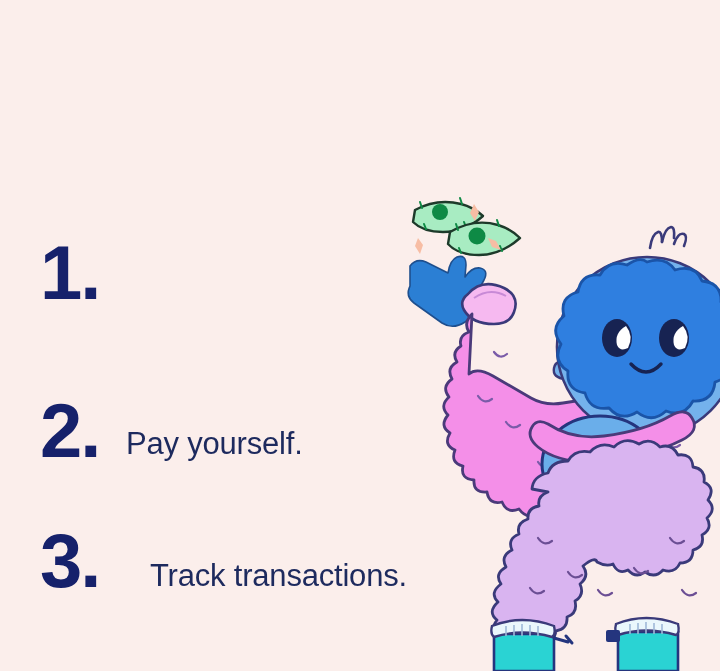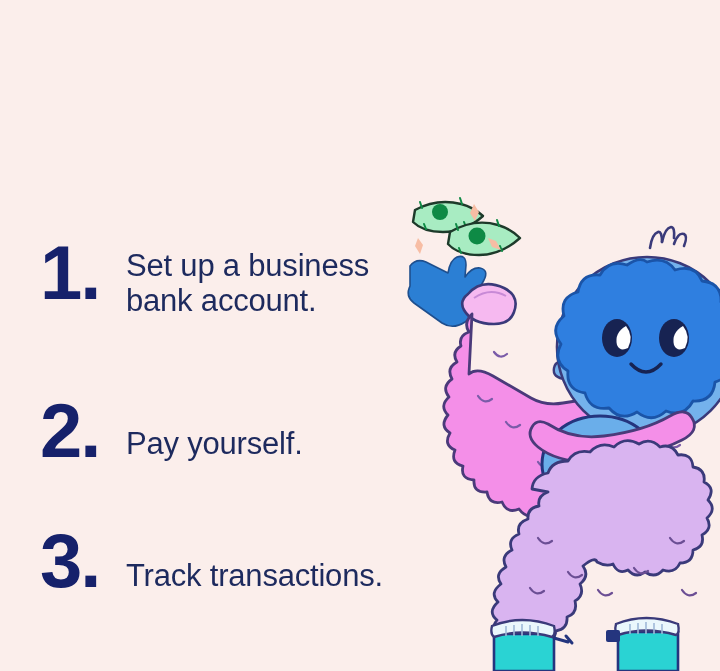--- a/index.html
+++ b/index.html
@@ -66,42 +66,40 @@
     font-size:31px;
     font-weight:400;
     line-height:1.14;
     letter-spacing:-0.2px;
     white-space:pre-line;
     flex:1 1 auto;
   }
 
   .step-1 .step-text { padding-top:8px; }
   .step-2 .step-text { padding-top:28px; }
-  .step-3 .step-text { padding-top:30px; }
+  .step-3 .step-text { padding-top:30px;margin-left:24px; }
 
   
   #illustration {
     position:absolute;
     left:398px; top:186px;
     width:322px; height:485px;
   }
   #illustration svg { display:block; width:100%; height:100%; }
 </style>
 </head>
 <body>
 
 <div id="poster">
 
 
   <div id="steps">
 
     <div class="step step-1">
       <span class="step-num">1.</span>
-      <span class="step-text">Set up a business
-bank account.</span>
     </div>
 
     <div class="step step-2">
       <span class="step-num">2.</span>
       <span class="step-text">Pay yourself.</span>
     </div>
 
     <div class="step step-3">
       <span class="step-num">3.</span>
       <span class="step-text">Track transactions.</span>

